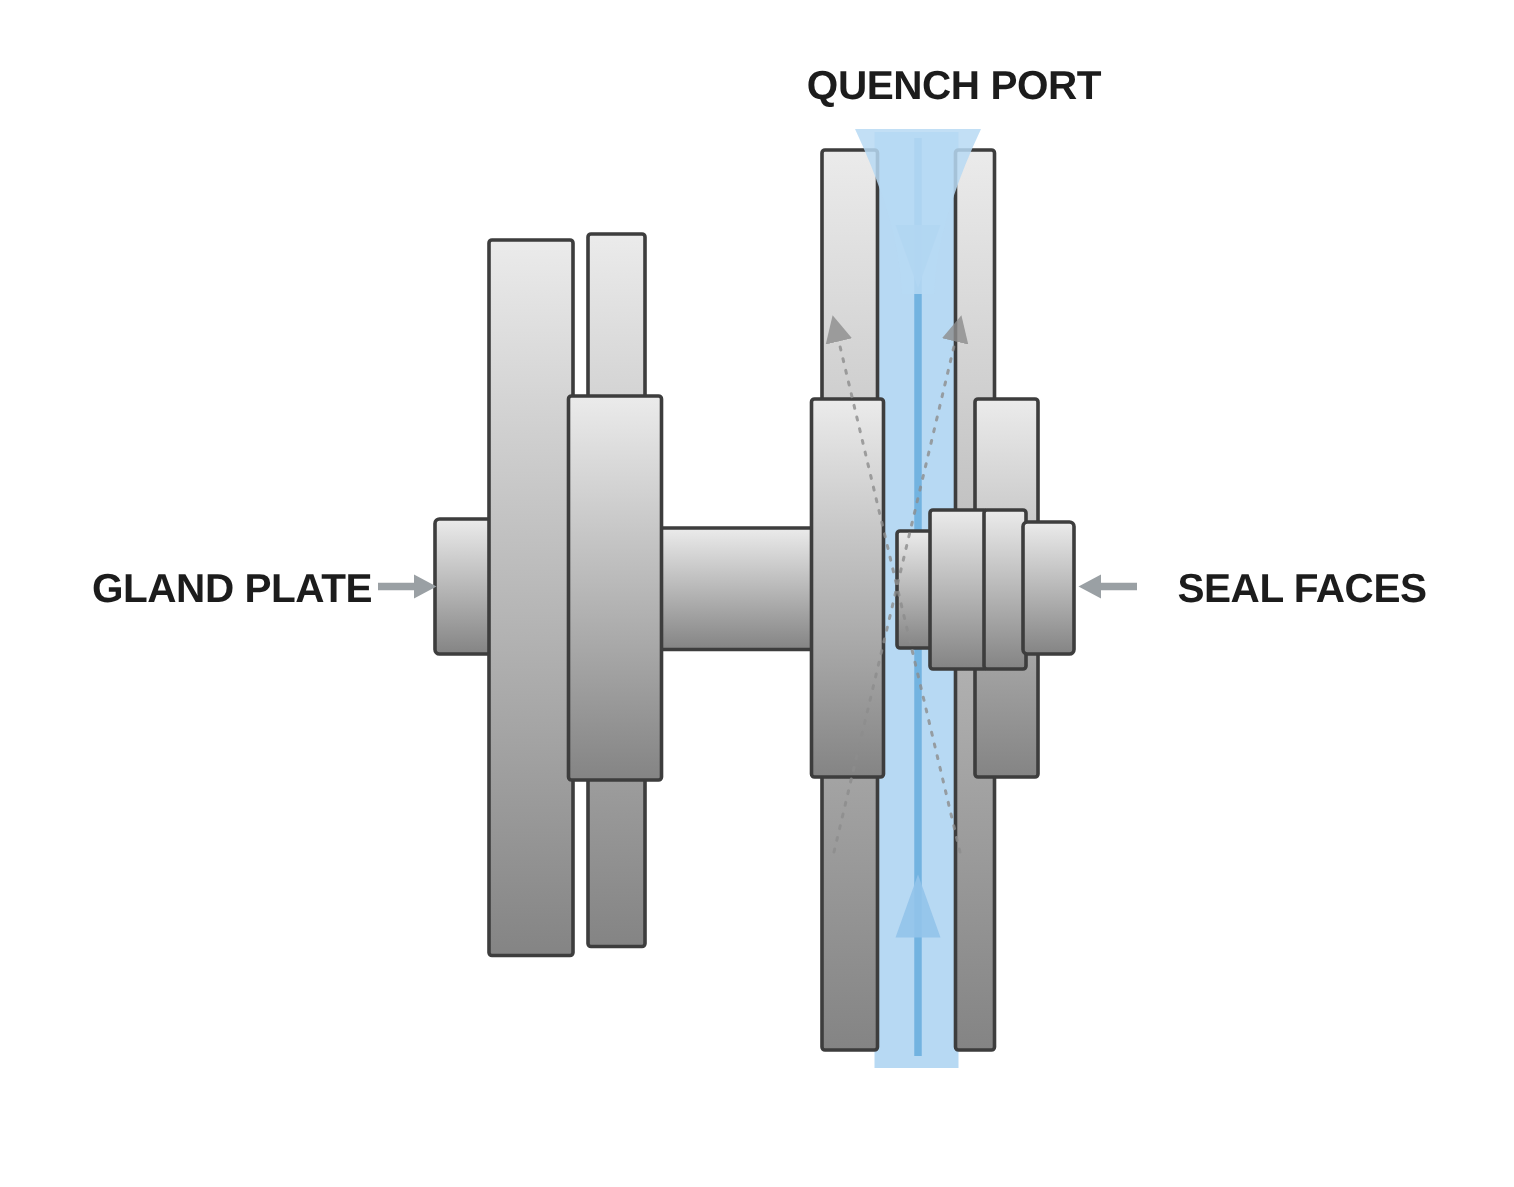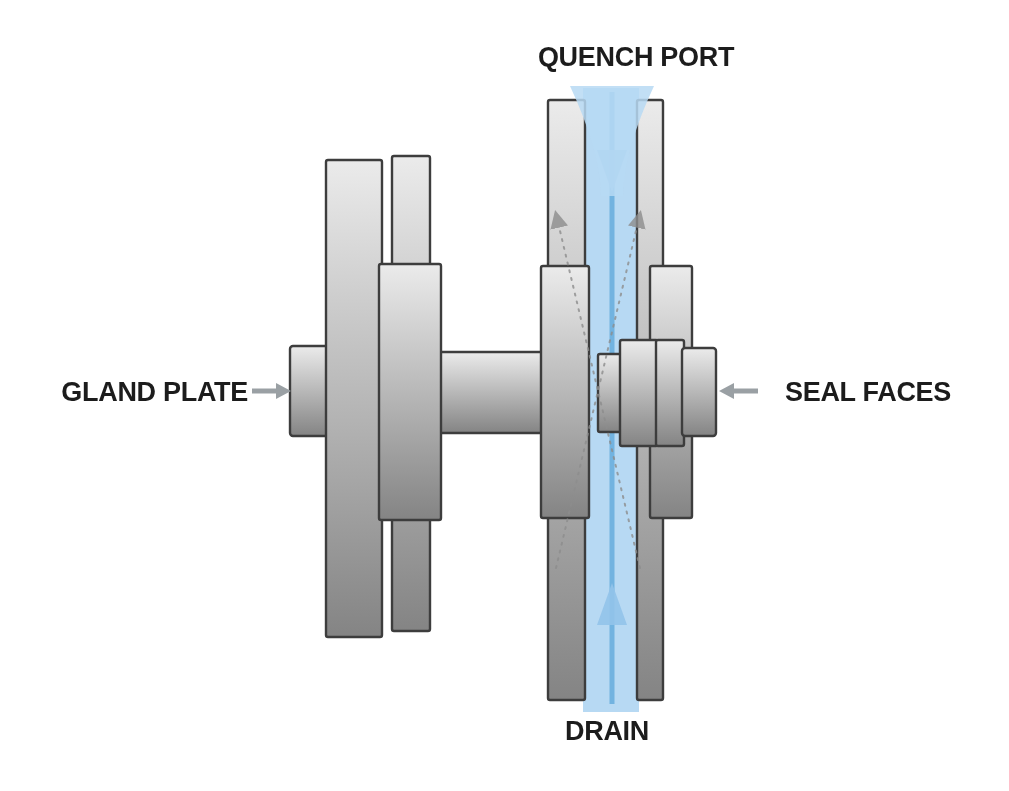--- a/index.html
+++ b/index.html
@@ -112,15 +112,14 @@
 
     <path d="M252,391 H276" class="pointer-line"></path>
     <polygon points="276,383 276,399 291,391" class="pointer-head"></polygon>
     <path d="M758,391 H734" class="pointer-line"></path>
     <polygon points="734,383 734,399 719,391" class="pointer-head"></polygon>
   </svg>
 
   <div class="label label-gland">GLAND PLATE</div>
   <div class="label label-quench">QUENCH PORT</div>
   <div class="label label-seal">SEAL FACES</div>
-  <div class="label label-drain">DRAIN</div>
 
 </div>
 
 </body></html>

